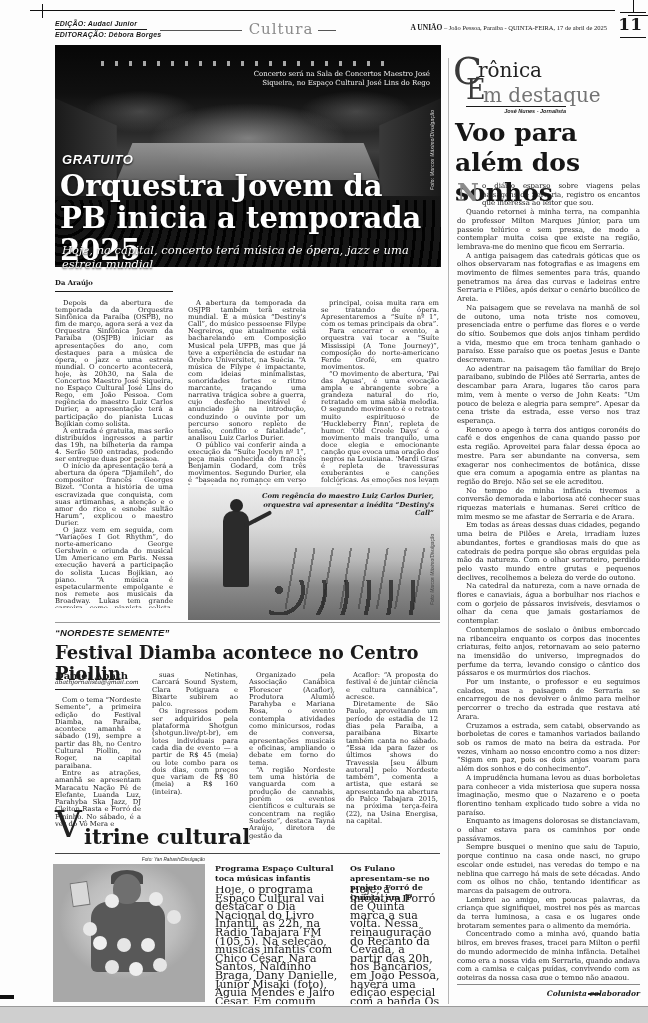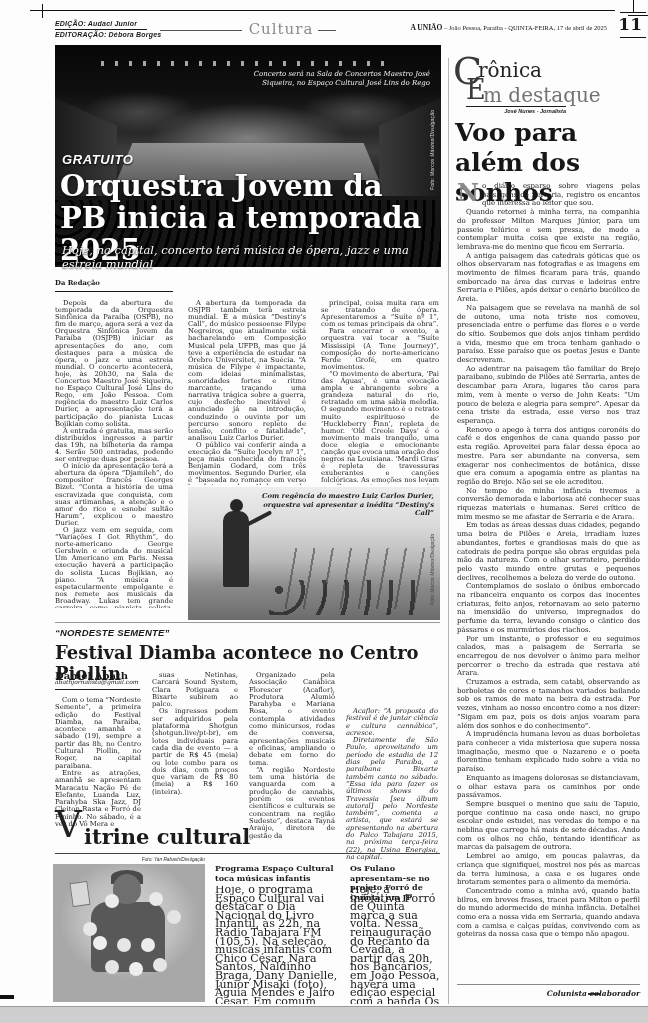--- a/index.html
+++ b/index.html
@@ -40,21 +40,21 @@
      linear-gradient(180deg,#070707 0%,#101010 22%,#2a2a2a 40%,#3d3d3d 48%,#1b1b1b 62%,#0a0a0a 100%);}
   .truss{position:absolute;top:16px;left:12%;width:76%;height:5px;
      background:repeating-linear-gradient(90deg,#cfcfcf 0 3px,transparent 3px 14px);opacity:.8;}
   .stage{position:absolute;top:44%;left:16%;width:68%;height:17%;
      background:linear-gradient(180deg,#9f9f9f,#6f6f6f);
      clip-path:polygon(6% 0,94% 0,100% 100%,0 100%);opacity:.85;}
   .wall-l{position:absolute;top:24%;left:0;width:16%;height:44%;background:linear-gradient(90deg,#1a1a1a,#3a3a3a);clip-path:polygon(0 0,100% 28%,100% 100%,0 100%);}
   .wall-r{position:absolute;top:24%;right:0;width:16%;height:44%;background:linear-gradient(270deg,#1a1a1a,#3a3a3a);clip-path:polygon(0 28%,100% 0,100% 100%,0 100%);}
   .audience{position:absolute;bottom:0;left:0;width:100%;height:30%;
      background:repeating-radial-gradient(circle at 8px 8px,#000 0 3px,#161616 3px 9px);opacity:.9;}
-  .pcaption{top:70px;left:230px;width:200px;text-align:right;font-size:7px;font-style:italic;color:#f2f2f2;line-height:9px;}
+  .pcaption{top:70px;left:230px;width:200px;text-align:right;font-size:7px;color:#f2f2f2;line-height:9px;}
   .pcredit{top:70px;left:430px;height:120px;width:8px;color:#ddd;font-size:4.8px;
      writing-mode:vertical-rl;transform:rotate(180deg);letter-spacing:.3px;}
   .badge{top:152px;left:62px;font-size:13px;font-weight:bold;color:#fff;letter-spacing:.6px;text-shadow:0 1px 2px #000;}
   .headline{top:170px;left:60px;width:378px;font-size:29px;line-height:32px;font-weight:bold;color:#fff;
      text-shadow:0 1px 3px rgba(0,0,0,.85);}
   .subhead{top:243px;left:62px;width:372px;font-size:11.5px;font-style:italic;color:#fff;text-shadow:0 1px 2px #000;}
 
   
   .byline{top:279px;left:55px;font-size:6.8px;font-weight:bold;}
   .byline-rule{top:291px;left:55px;width:118px;}
@@ -82,21 +82,21 @@
   .kicker{top:627px;left:55px;font-size:9.5px;font-weight:bold;letter-spacing:.2px;}
   .fest-headline{top:607px;left:55px;width:385px;font-size:18px;font-weight:bold;margin-top:35px;}
   .fest-byline{top:670px;left:55px;font-size:10px;font-weight:bold;}
   .fest-email{top:678px;left:55px;font-size:6px;font-style:italic;}
   .fest-brule{top:689px;left:55px;width:85px;}
   .fcol{font-size:6.8px;line-height:7.3px;text-align:justify;overflow:hidden;}
   .fcol p{margin:0;text-indent:7px;}
   .fcol1{top:697px;left:55px;width:86px;height:162px;}
   .fcol2{top:672px;left:152px;width:86px;height:187px;}
   .fcol3{top:672px;left:249px;width:86px;height:187px;}
-  .fcol4{top:708px;left:346px;width:92px;height:187px;font-style:italic;}
+  .fcol4{top:672px;left:346px;width:92px;height:187px;}
 
   
   .vit-initial{top:806px;left:55px;font-size:37px;line-height:37px;color:#222;}
   .vit-title{top:824px;left:84px;font-size:21px;font-weight:bold;}
   .vit-rule{top:853px;left:55px;width:385px;background:#444;height:1px;}
   .vit-credit{top:857px;left:110px;width:95px;text-align:right;font-size:4.8px;color:#333;}
   .photo-vitrine{top:864px;left:53px;width:152px;height:138px;background:
      radial-gradient(ellipse 70px 60px at 50% 40%, #d6d6d6, #bdbdbd 70%, #a8a8a8);}
   .man-head{position:absolute;top:10px;left:60px;width:28px;height:30px;border-radius:50% 50% 45% 45%;background:#6f6f6f;}
   .man-cap{position:absolute;top:6px;left:58px;width:32px;height:14px;border-radius:50% 50% 0 0;background:#4a4a4a;}
@@ -161,21 +161,21 @@
     <div class="wall-r"></div>
     <div class="stage"></div>
     <div class="audience"></div>
   </div>
   <div class="abs pcaption">Concerto será na Sala de Concertos Maestro José Siqueira, no Espaço Cultural José Lins do Rego</div>
   <div class="abs pcredit sans">Foto: Marcos Máximo/Divulgação</div>
   <div class="abs badge sans">GRATUITO</div>
   <div class="abs headline">Orquestra Jovem da PB inicia a temporada 2025</div>
   <div class="abs subhead">Hoje, na capital, concerto terá música de ópera, jazz e uma estreia mundial</div>
 
-  <div class="abs byline">Da Redação</div>
+  <div class="abs byline">Da Araújo</div>
   <div class="abs byline-rule rule"></div>
   <div class="abs newscol col1">
     <p>Depois da abertura de temporada da Orquestra Sinfônica da Paraíba (OSPB), no fim de março, agora será a vez da Orquestra Sinfônica Jovem da Paraíba (OSJPB) iniciar as apresentações do ano, com destaques para a música de ópera, o jazz e uma estreia mundial. O concerto acontecerá, hoje, às 20h30, na Sala de Concertos Maestro José Siqueira, no Espaço Cultural José Lins do Rego, em João Pessoa. Com regência do maestro Luiz Carlos Durier, a apresentação terá a participação do pianista Lucas Bojikian como solista.</p>
     <p>A entrada é gratuita, mas serão distribuídos ingressos a partir das 19h, na bilheteria da rampa 4. Serão 500 entradas, podendo ser entregue duas por pessoa.</p>
     <p>O início da apresentação terá a abertura da ópera “Djamileh”, do compositor francês Georges Bizet. “Conta a história de uma escravizada que conquista, com suas artimanhas, a atenção e o amor do rico e esnobe sultão Harum”, explicou o maestro Durier.</p>
     <p>O jazz vem em seguida, com “Variações I Got Rhythm”, do norte-americano George Gershwin e oriunda do musical Um Americano em Paris. Nessa execução haverá a participação do solista Lucas Bojikian, ao piano. “A música é espetacularmente empolgante e nos remete aos musicais da Broadway. Lukas tem grande carreira como pianista solista, professor e corepetidor de ópera na preparação de cantores. Atributos artísticos importantes para um solista”, atentou o regente.</p>
   </div>
   <div class="abs newscol col2">
     <p>A abertura da temporada da OSJPB também terá estreia mundial. É a música “Destiny's Call”, do músico pessoense Filype Negreiros, que atualmente está bacharelando em Composição Musical pela UFPB, mas que já teve a experiência de estudar na Örebro Universitet, na Suécia. “A música de Filype é impactante, com ideias minimalistas, sonoridades fortes e ritmo marcante, traçando uma narrativa trágica sobre a guerra, cujo desfecho inevitável é anunciado já na introdução, conduzindo o ouvinte por um percurso sonoro repleto de tensão, conflito e fatalidade”, analisou Luiz Carlos Durier.</p>
     <p>O público vai conferir ainda a execução da “Suíte Jocelyn nº 1”, peça mais conhecida do francês Benjamin Godard, com três movimentos. Segundo Durier, ela é “baseada no romance em verso homônimo de Alphonse de Lamartine, que tem como personagem a figura masculina no papel</p>
@@ -236,26 +236,27 @@
   <div class="abs cr-c">C</div>
   <div class="abs cr-ronica">rônica</div>
   <div class="abs cr-e">E</div>
   <div class="abs cr-mdestaque">m destaque</div>
   <div class="abs cr-logo-rule rule"></div>
   <div class="abs cr-author sans">José Nunes - Jornalista</div>
   <div class="abs cr-title">Voo para além dos sonhos</div>
   <div class="abs cr-body">
     <p class="first"><span class="cr-drop">N</span><span>o diário esparso sobre viagens pelas paisagens de Serraria, registro os encantos que interessa ao leitor que sou.</span></p>
     <p>Quando retornei à minha terra, na companhia do professor Milton Marques Júnior, para um passeio telúrico e sem pressa, de modo a contemplar muita coisa que existe na região, lembrava-me do menino que ficou em Serraria.</p>
-    <p>A antiga paisagem das catedrais góticas que os olhos observaram nas fotografias e as imagens em movimento de filmes ficaram para trás, quando emborcado na área das curvas e ladeiras entre Serraria e Pilões, após deixar o cenário bucólico de Areia.</p>
+    <p>A antiga paisagem das catedrais góticas que os olhos observaram nas fotografias e as imagens em movimento de filmes sementes para trás, quando penetramos na área das curvas e ladeiras entre Serraria e Pilões, após deixar o cenário bucólico de Areia.</p>
     <p>Na paisagem que se revelava na manhã de sol de outono, uma nota triste nos comoveu, presenciada entre o perfume das flores e o verde do sítio. Soubemos que dois anjos tinham perdido a vida, mesmo que em troca tenham ganhado o paraíso. Esse paraíso que os poetas Jesus e Dante descreveram.</p>
     <p>Ao adentrar na paisagem tão familiar do Brejo paraibano, subindo de Pilões até Serraria, antes de descambar para Arara, lugares tão caros para mim, vem à mente o verso de John Keats: “Um pouco de beleza e alegria para sempre”. Apesar da cena triste da estrada, esse verso nos traz esperança.</p>
     <p>Renovo o apego à terra dos antigos coronéis do café e dos engenhos de cana quando passo por esta região. Aproveitei para falar dessa época ao mestre. Para ser abundante na conversa, sem exagerar nos conhecimentos de botânica, disse que era comum a apogamia entre as plantas na região do Brejo. Não sei se ele acreditou.</p>
     <p>No tempo de minha infância tivemos a conversão demorada e laboriosa até conhecer suas riquezas materiais e humanas. Serei crítico de mim mesmo se me afastar de Serraria e de Arara.</p>
     <p>Em todas as áreas dessas duas cidades, pegando uma beira de Pilões e Areia, irradiam luzes abundantes, fortes e grandiosas mais do que as catedrais de pedra porque são obras erguidas pela mão da natureza. Com o olhar sorrateiro, perdido pelo vasto mundo entre grutas e pequenos declives, recolhemos a beleza do verde do outono.</p>
+    <p>Na catedral da natureza, com a nave ornada de flores e canaviais, água a borbulhar nos riachos e com o gorjeio de pássaros invisíveis, desviamos o olhar da cena que jamais gostaríamos de contemplar.</p>
     <p>Contemplamos de soslaio o ônibus emborcado na ribanceira enquanto os corpos das inocentes criaturas, feito anjos, retornavam ao seio paterno na imensidão do universo, impregnados do perfume da terra, levando consigo o cântico dos pássaros e os murmúrios dos riachos.</p>
     <p>Por um instante, o professor e eu seguimos calados, mas a paisagem de Serraria se encarregou de nos devolver o ânimo para melhor percorrer o trecho da estrada que restava até Arara.</p>
     <p>Cruzamos a estrada, sem catabi, observando as borboletas de cores e tamanhos variados bailando sob os ramos de mato na beira da estrada. Por vezes, vinham ao nosso encontro como a nos dizer: “Sigam em paz, pois os dois anjos voaram para além dos sonhos e do conhecimento”.</p>
     <p>A imprudência humana levou as duas borboletas para conhecer a vida misteriosa que supera nossa imaginação, mesmo que o Nazareno e o poeta florentino tenham explicado tudo sobre a vida no paraíso.</p>
     <p>Enquanto as imagens dolorosas se distanciavam, o olhar estava para os caminhos por onde passávamos.</p>
     <p>Sempre busquei o menino que saiu de Tapuio, porque continuo na casa onde nasci, no grupo escolar onde estudei, nas veredas do tempo e na neblina que carrego há mais de sete décadas. Ando com os olhos no chão, tentando identificar as marcas da paisagem de outrora.</p>
     <p>Lembrei ao amigo, em poucas palavras, da criança que signifiquei, mostrei nos pés as marcas da terra luminosa, a casa e os lugares onde brotaram sementes para o alimento da memória.</p>
     <p>Concentrado como a minha avó, quando batia bilros, em breves frases, tracei para Milton o perfil do mundo adormecido de minha infância. Detalhei como era a nossa vida em Serraria, quando andava com a camisa e calças puídas, convivendo com as goteiras da nossa casa que o tempo não apagou.</p>
 
   </div>

